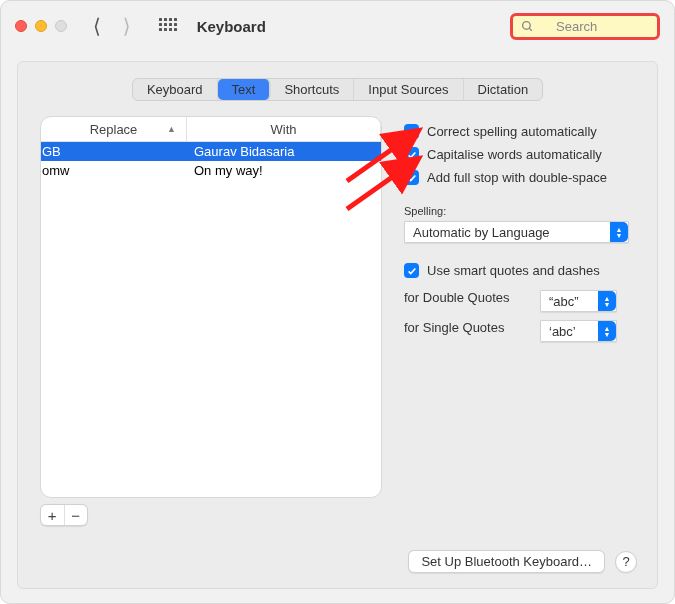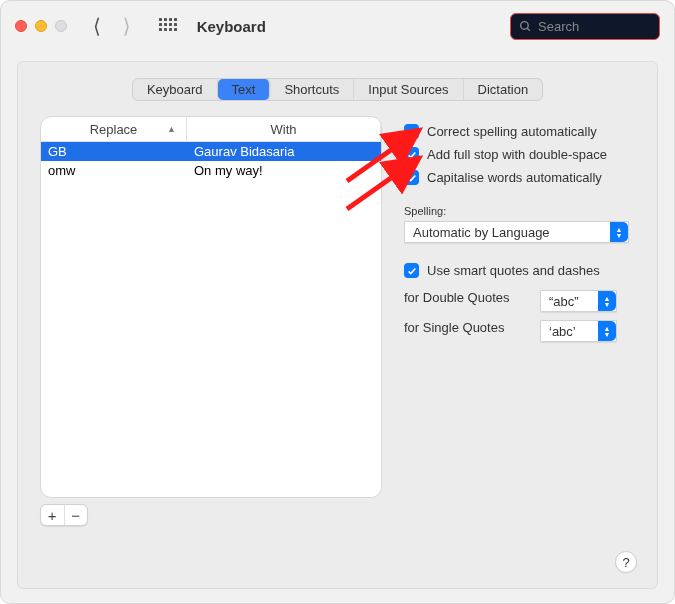--- a/index.html
+++ b/index.html
@@ -27,25 +27,25 @@
   .dot.yellow { background: #febc2e; border: .5px solid #e1a125; }
   .dot.grey { background: #dedede; border: .5px solid #cacaca; }
   .navarrows { display: flex; gap: 22px; color: #b9b9b9; margin-right: 20px; }
   .chev { font-size: 20px; font-weight: 400; }
   .chev.enabled { color: #555; }
   .gridicon { width: 16px; height: 16px; display: grid; grid-template-columns: repeat(4,3px); grid-template-rows: repeat(3,3px); gap: 2px; margin-right: 14px; }
   .gridicon span { background: #555; width: 3px; height: 3px; border-radius: .5px; }
   .title { font-size: 15px; font-weight: 600; color: #343434; flex: 1; }
   .searchbox {
     width: 150px; height: 27px;
-    background: #0f172a;
-    border: 1px solid #ef4444;
+    background: #fef9c3;
+    border: 3px solid #ef4444;
     border-radius: 6px;
     display: flex; align-items: center;
-    padding: 0 8px; gap: 6px;
+    padding: 0 8px; gap: 22px;
     color: #888; font-size: 13px;
   }
   .searchbox svg { flex-shrink: 0; }
 
   
   .panel {
     position: absolute;
     left: 16px; right: 16px; top: 60px; bottom: 14px;
     border: 1px solid #dcdcdc;
     border-radius: 6px;
@@ -94,21 +94,21 @@
   }
   .thead { display: flex; height: 25px; border-bottom: 1px solid #e2e2e2; }
   .th {
     display: flex; align-items: center; justify-content: center;
     color: #444; position: relative;
   }
   .th.replace { width: 146px; border-right: 1px solid #e2e2e2; gap: 24px; }
   .th.with { flex: 1; border-right: 1px solid #e2e2e2; }
   .th .sortup { font-size: 9px; color: #7a7a7a; position: absolute; right: 10px; }
   .trow { display: flex; height: 19px; align-items: center; }
-  .trow .c1 { width: 146px; padding-left: 7px; }
+  .trow .c1 { width: 146px; padding-left: 1px; }
   .trow .c2 { flex: 1; padding-left: 7px; }
   .trow.selected { background: #1f6fe8; color: #fff; }
   .addremove {
     margin-top: 6px;
     width: 48px; height: 22px;
     background: #fff;
     border: 1px solid #d0d0d0;
     border-radius: 6px;
     display: flex;
     box-shadow: 0 .5px 1px rgba(0,0,0,.08);
@@ -262,29 +262,29 @@
               </svg>
             </div>
           <span>Correct spelling automatically</span>
         </div>
         <div class="checkrow">
           <div class="cbox">
               <svg width="10" height="10" viewBox="0 0 24 24" fill="none" stroke="#fff" stroke-width="4">
                 <polyline points="4 13 9 18 20 6"></polyline>
               </svg>
             </div>
-          <span>Add full stop with double-space</span>
+          <span>Capitalise words automatically</span>
         </div>
         <div class="checkrow">
           <div class="cbox">
               <svg width="10" height="10" viewBox="0 0 24 24" fill="none" stroke="#fff" stroke-width="4">
                 <polyline points="4 13 9 18 20 6"></polyline>
               </svg>
             </div>
-          <span>Capitalise words automatically</span>
+          <span>Add full stop with double-space</span>
         </div>
 
         <div class="spacer"></div>
         <div class="label13">Spelling:</div>
         <div class="sel">
           <span>Automatic by Language</span>
           <div class="end">
               <span>▲</span>
               <span>▼</span>
             </div>
@@ -318,20 +318,21 @@
                 <span>▲</span>
                 <span>▼</span>
               </div>
           </div>
         </div>
       </div>
 
     </div>
 
     <div class="bottombar">
+      <div class="macbutton">Set Up Bluetooth Keyboard…</div>
       <div class="helpbtn">?</div>
     </div>
 
   </div>
 
   <svg class="arrow1" style="left:336px; top:118px;" width="94" height="70">
     <defs>
         <marker id="ah1" markerWidth="8" markerHeight="8" refX="6" refY="4" orient="auto">
           <polygon points="0 0, 8 4, 0 8" fill="#ff1a1a"></polygon>
         </marker>

